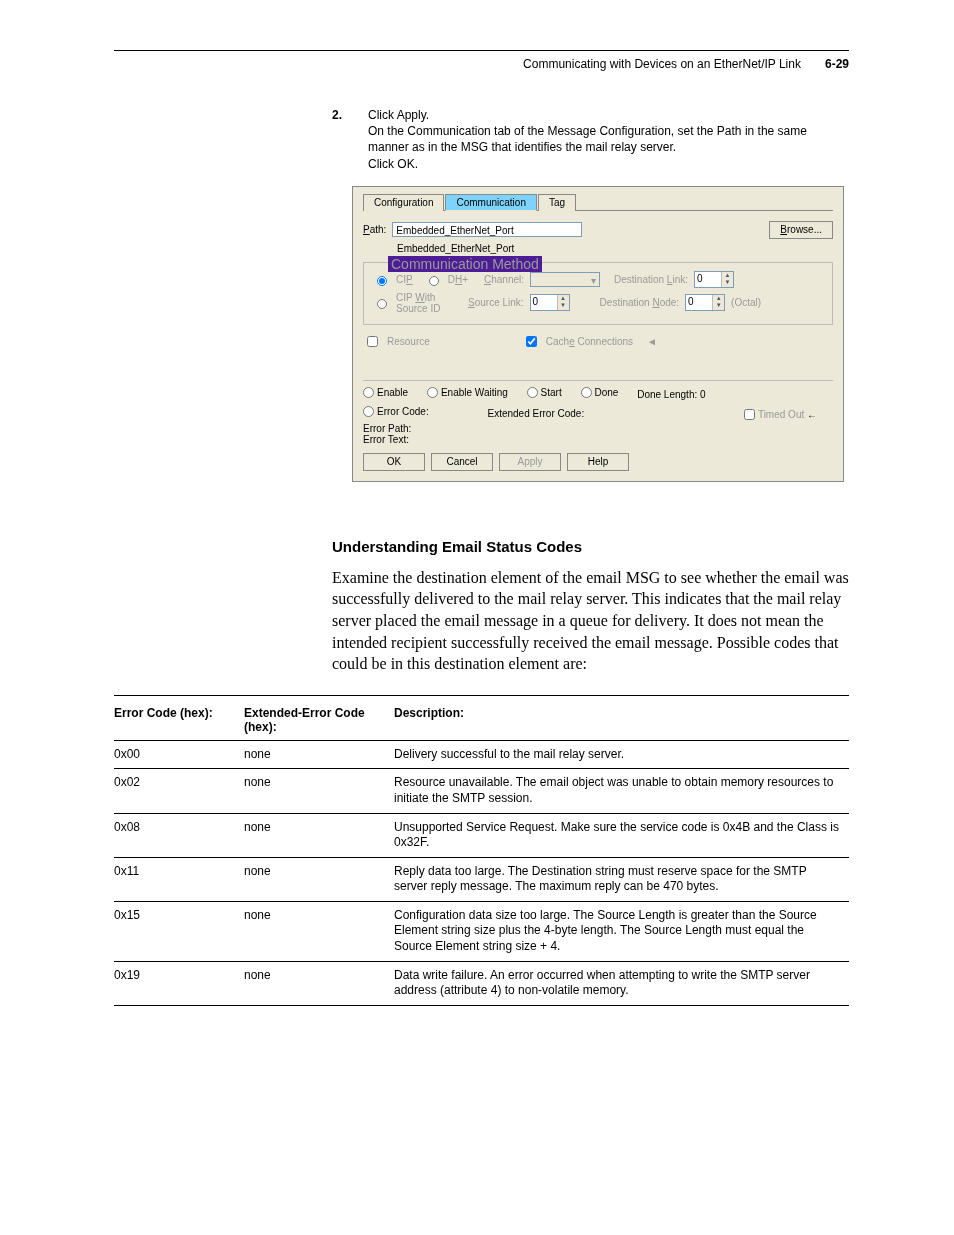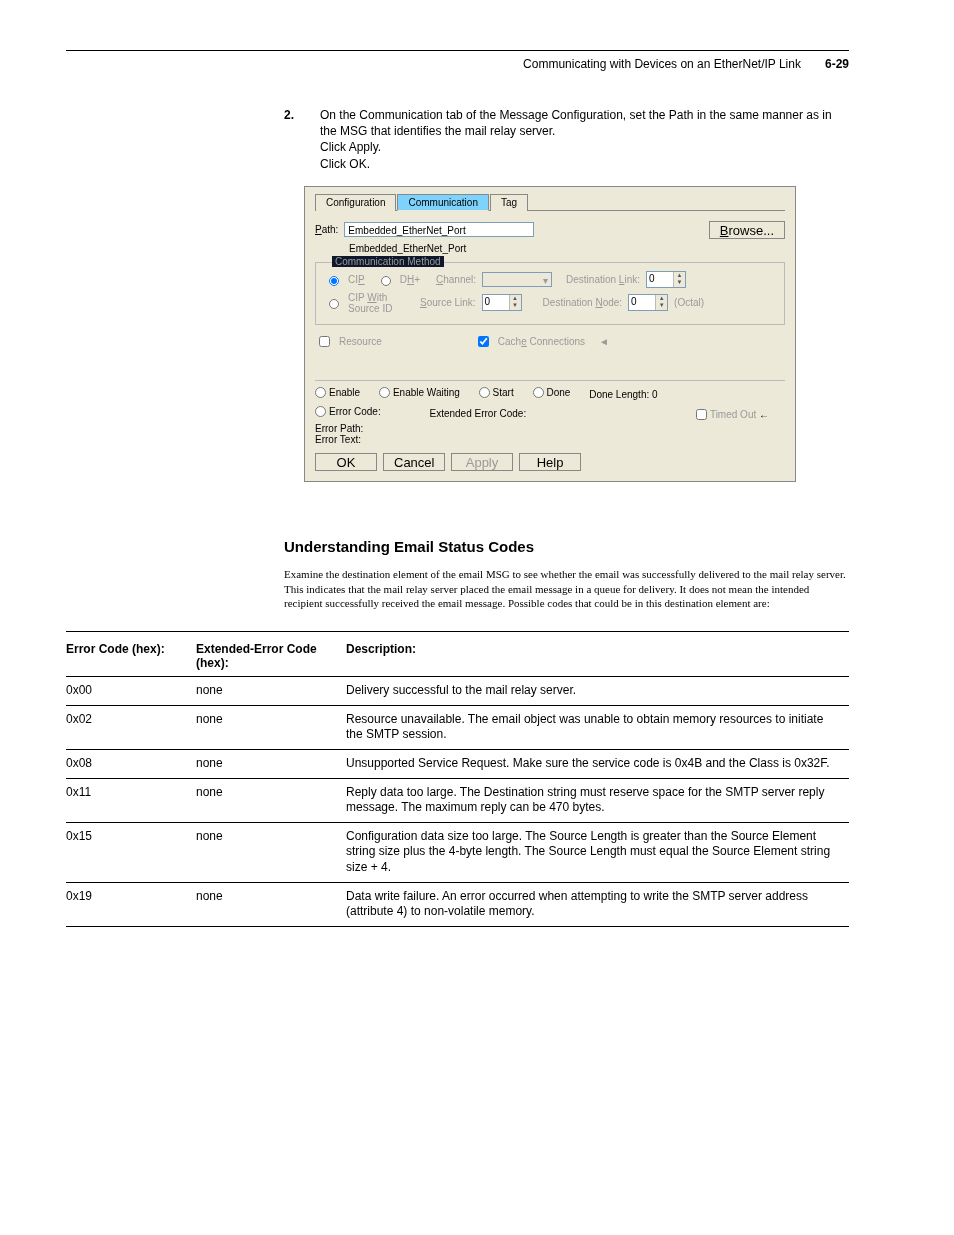--- a/index.html
+++ b/index.html
@@ -7,21 +7,21 @@
     margin: 0;
     padding: 0;
     background: #fff;
     color: #000;
   }
   .page {
     width: 909px;
     height: 1235px;
     position: relative;
     box-sizing: border-box;
-    padding: 50px 60px 0 66px;
+    padding: 50px 60px 0 114px;
   }
   .header-line {
     border-top: 1px solid #000;
     margin-bottom: 6px;
   }
   .header {
     display: flex;
     justify-content: flex-end;
     font-size: 12px;
     margin-bottom: 36px;
@@ -99,39 +99,39 @@
     background: #fff;
     height: 15px;
     font-size: 10px;
     padding: 0 3px;
     line-height: 15px;
     box-sizing: border-box;
   }
   .btn {
     border: 1px solid #888;
     background: #ece9d8;
-    font-size: 13px;
+    font-size: 10px;
     padding: 1px 10px;
     height: 18px;
     box-sizing: border-box;
   }
   .disabled { color: #9a9a9a; }
   .groupbox {
     border: 1px solid #bbb;
     padding: 8px 8px 6px 8px;
     margin: 8px 0;
     position: relative;
   }
   .groupbox-title {
     position: absolute;
     top: -7px;
-    left: 16px;
-    background: #0f172a;
+    left: 24px;
+    background: #4c1d95;
     padding: 0 3px;
-    font-size: 10px;
+    font-size: 14px;
   }
   .radio { width: 10px; height: 10px; }
   .chk { width: 11px; height: 11px; }
   .spinner {
     display: inline-flex;
     border: 1px solid #7f9db9;
     height: 15px;
     background: #fff;
   }
   .spinner .val {
@@ -180,21 +180,21 @@
   .section-heading {
     margin-left: 218px;
     margin-top: 56px;
     font-size: 15px;
     font-weight: bold;
   }
   .body-para {
     margin-left: 218px;
     margin-top: 12px;
     font-family: Georgia, 'Times New Roman', serif;
-    font-size: 11px;
+    font-size: 16px;
     line-height: 1.35;
   }
   .err-table {
     margin-top: 20px;
     border-collapse: collapse;
     width: 100%;
     font-size: 12px;
   }
   .err-table th, .err-table td {
     text-align: left;
@@ -228,22 +228,22 @@
   <div class="header-line"></div>
   <div class="header">
     <span>Communicating with Devices on an EtherNet/IP Link</span>
     <span class="header-page">6-29</span>
   </div>
 
   <div class="step-block">
     <div class="step-row">
       <div class="step-num">2.</div>
       <div class="step-text">
+        <div>Click Apply.</div>
         <div>On the Communication tab of the Message Configuration, set the Path in the same manner as in the MSG that identifies the mail relay server.</div>
-        <div>Click Apply.</div>
         <div>Click OK.</div>
       </div>
     </div>
   </div>
 
   <div class="dialog-wrap">
     <div class="dialog">
       <div class="dlg-body">
         <div class="tabs">
           <div class="tab">Configuration</div>
@@ -286,21 +286,21 @@
             <input type="radio" class="radio" style="">
             <span class="lbl disabled" style="width:50px;line-height:1.1">CIP <span class="underline-first">W</span>ith<br>Source ID</span>
             <span class="lbl disabled" style="margin-left:16px"><span class="underline-first">S</span>ource Link:</span>
             <div class="spinner">
               <span class="val">0</span>
               <span class="arrows">
                   <span class="ar">▲</span>
                   <span class="ar">▼</span>
                 </span>
             </div>
-            <span class="lbl disabled" style="margin-left:15px">Destination <span class="underline-first">N</span>ode:</span>
+            <span class="lbl disabled" style="margin-left:24px">Destination <span class="underline-first">N</span>ode:</span>
             <div class="spinner">
               <span class="val">0</span>
               <span class="arrows">
                   <span class="ar">▲</span>
                   <span class="ar">▼</span>
                 </span>
             </div>
             <span class="lbl disabled">(Octal)</span>
           </div>
         </div>
@@ -332,21 +332,21 @@
                 <span class="circle"></span>
                 <span>Done</span>
               </span>
             <span class="status-item"><span>Done Length:</span>&nbsp;<span>0</span></span>
           </div>
           <div style="margin-bottom:4px">
             <span class="status-item">
                 <span class="circle"></span>
                 <span>Error Code:</span>
               </span>
-            <span class="status-item" style="margin-left:30px">Extended Error Code:</span>
+            <span class="status-item" style="margin-left:40px">Extended Error Code:</span>
             <span class="status-item" style="float:right">
               <input type="checkbox" class="chk disabled" style="">
               <span class="disabled">Timed Out</span>&nbsp;←
             </span>
           </div>
           <div class="lbl">Error Path:</div>
           <div class="lbl">Error Text:</div>
         </div>
 
         <div class="bottom-btns">

